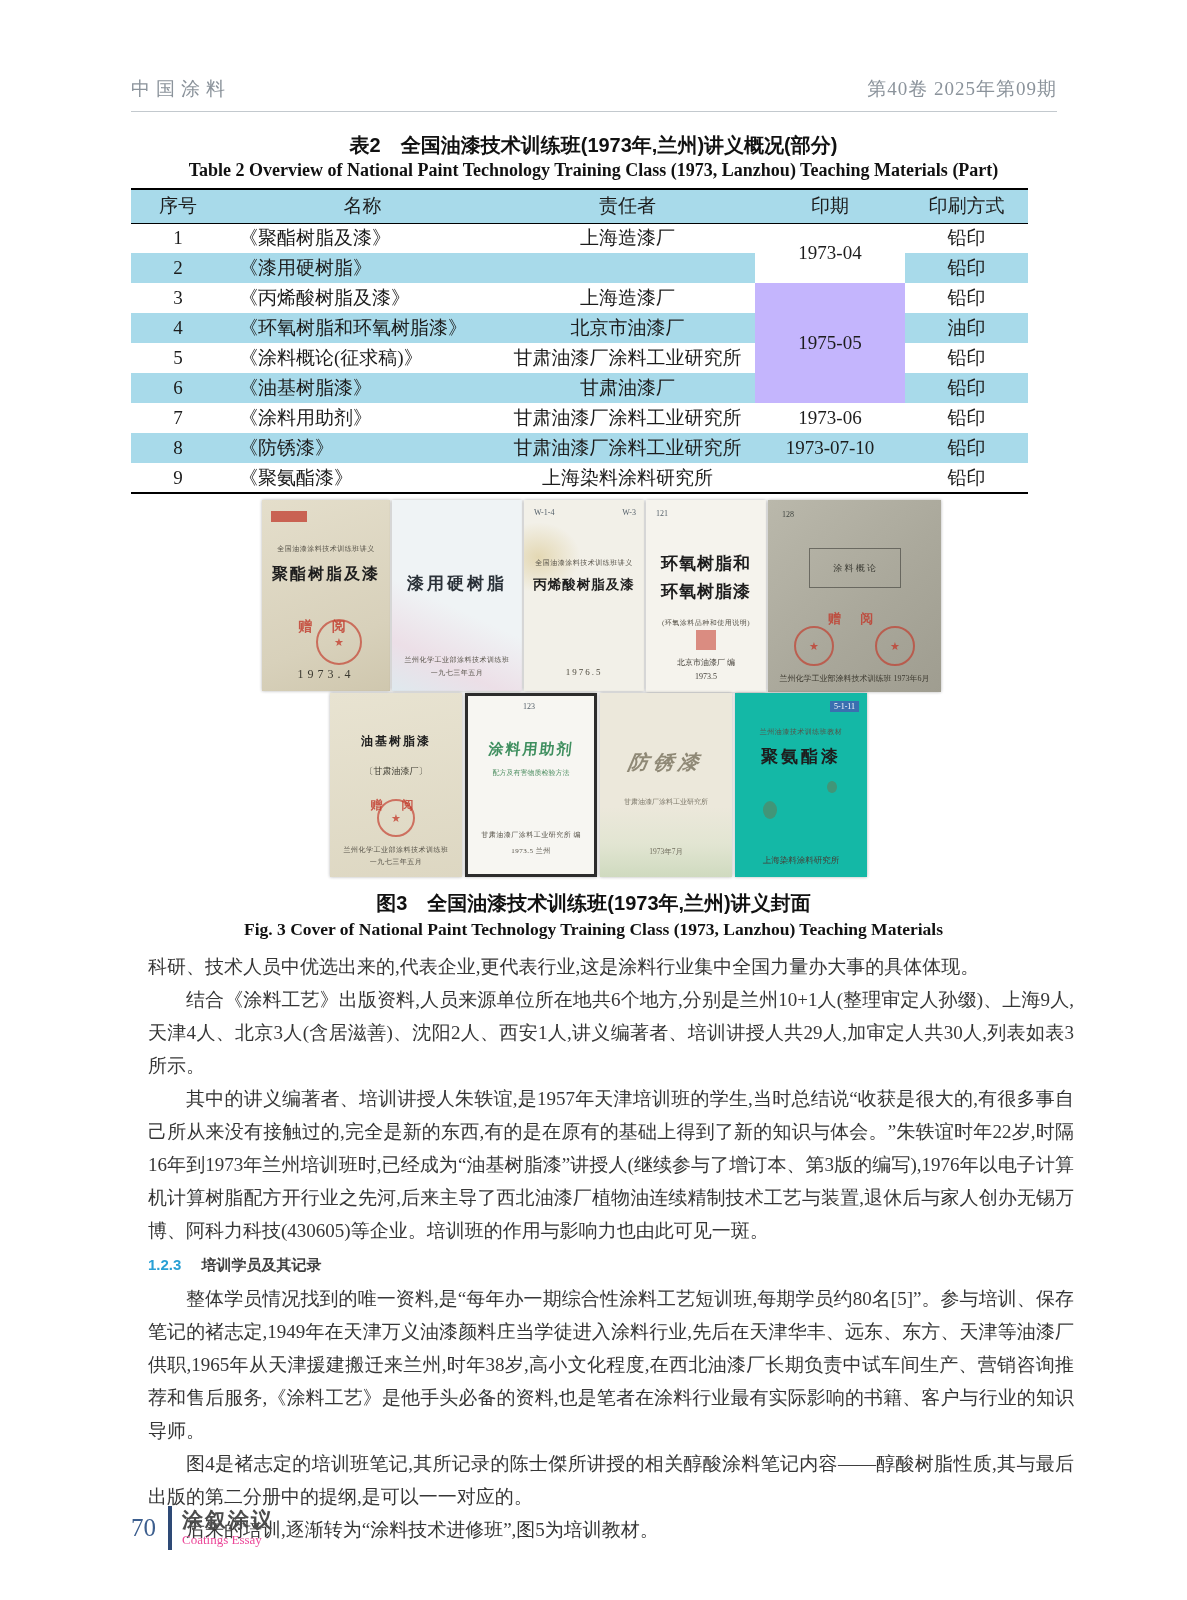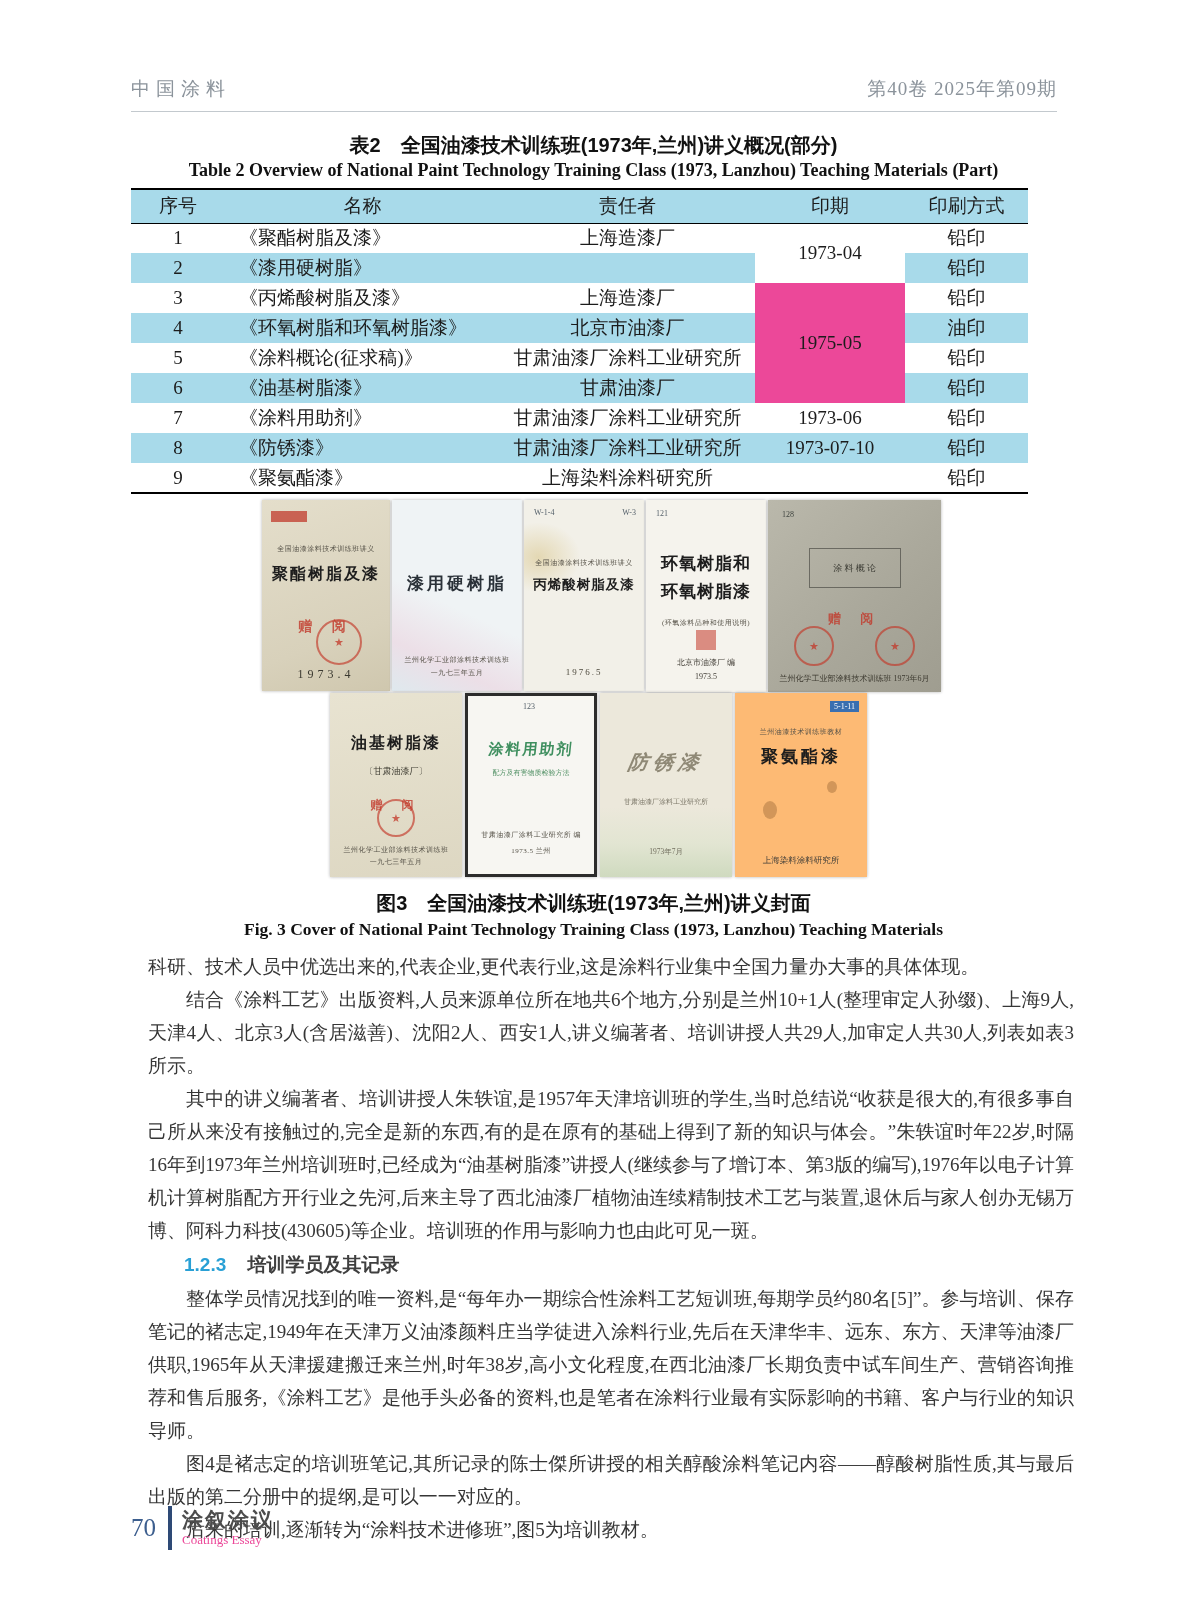--- a/index.html
+++ b/index.html
@@ -27,21 +27,21 @@
              font-size:19px; color:#1c1c1c; table-layout:fixed; }
   table.t2 col.c-no { width:94px; } table.t2 col.c-name { width:275px; }
   table.t2 col.c-resp { width:255px; } table.t2 col.c-per { width:150px; }
   table.t2 col.c-met { width:123px; }
   table.t2 thead tr { background:#a8daea; border-top:2.5px solid #000; border-bottom:1.5px solid #000; }
   table.t2 th { font-weight:normal; height:34px; text-align:center; }
   table.t2 td { height:30px; text-align:center; vertical-align:middle; }
   table.t2 td.nm { text-align:left; padding-left:14px; }
   table.t2 tbody tr.blue { background:#a8daea; }
   table.t2 td.pw { background:#ffffff; }
-  table.t2 td.pb { background:#ec4899; }
+  table.t2 td.pb { background:#c4b5fd; }
   table.t2 tbody { border-bottom:2.5px solid #000; }
 
   
   .covrow1 { position:absolute; left:262px; top:500px; display:flex; gap:2px; }
   .covrow2 { position:absolute; left:330px; top:693px; display:flex; gap:3px; }
   .cover { position:relative; overflow:hidden; box-shadow:0 0 3px rgba(0,0,0,.3); flex:none; }
   .ctiny { position:absolute; width:100%; text-align:center; font-size:7px; color:#5a5throw548;
            color:#565248; letter-spacing:0.5px; }
   .ctitle { position:absolute; width:100%; text-align:center; font-weight:bold; color:#1d1d1d; }
   .cstamp { position:absolute; width:100%; text-align:center; color:#c2392b; opacity:.8;
@@ -84,61 +84,61 @@
   .cv5 .ccorner { top:10px; left:14px; color:#3f443f; }
   .cv5 .bx { position:absolute; top:48px; left:50%; margin-left:-46px; width:92px; height:40px;
              border:1px solid rgba(60,60,55,.6); display:flex; align-items:center; justify-content:center;
              font-size:9px; color:#3c3c34; }
   .cv5 .cstamp { top:110px; font-size:13px; }
   .cv5 .ccircle.a { width:40px; height:40px; left:26px; bottom:26px; }
   .cv5 .ccircle.b { width:40px; height:40px; right:26px; bottom:26px; }
   .cv5 .cfoot { position:absolute; bottom:8px; width:100%; text-align:center; font-size:8px; color:#3d3a30; }
 
   .cv6 { width:132px; height:184px; background:linear-gradient(170deg,#e8e3d1,#ddd7c2); }
-  .cv6 .ctitle { top:40px; font-size:16px; letter-spacing:2px; }
+  .cv6 .ctitle { top:40px; font-size:12px; letter-spacing:2px; }
   .cv6 .sub { position:absolute; top:72px; width:100%; text-align:center; font-size:9px; color:#3c3a30; }
   .cv6 .cstamp { top:104px; font-size:12px; }
   .cv6 .ccircle { width:38px; height:38px; left:50%; margin-left:-19px; bottom:40px; }
   .cv6 .f1 { bottom:22px; } .cv6 .f2 { bottom:10px; }
 
   .cv7 { width:132px; height:184px; background:#f7f6f2; border:3px solid #2c2c2c; }
   .cv7 .ccorner { top:6px; left:50%; margin-left:-8px; }
   .cv7 .ctitle { top:44px; font-size:15px; color:#3f8f5f; letter-spacing:2px; transform:skewX(-6deg); }
   .cv7 .sub { position:absolute; top:72px; width:100%; text-align:center; font-size:7px; color:#4f8f63; }
   .cv7 .f1 { bottom:34px; } .cv7 .f2 { bottom:18px; }
 
   .cv8 { width:132px; height:184px;
          background:linear-gradient(#ece8db 62%,#e2e5d2 82%,#cfdabf),
                     radial-gradient(40px 20px at 30% 4%, rgba(210,190,60,.5), rgba(0,0,0,0)); }
   .cv8 .ctitle { top:56px; font-size:20px; color:rgba(120,112,92,.8); letter-spacing:5px;
                  font-style:italic; transform:skewX(-10deg); font-weight:bold; }
   .cv8 .sub { position:absolute; top:104px; width:100%; text-align:center; font-size:7px; color:rgba(95,90,75,.8); }
   .cv8 .cfoot { position:absolute; bottom:20px; width:100%; text-align:center; font-size:7.5px; color:rgba(95,90,75,.85); }
 
-  .cv9 { width:132px; height:184px; background:#fdba74; }
+  .cv9 { width:132px; height:184px; background:#14b8a6; }
   .cv9 .bluetag { position:absolute; top:8px; right:8px; background:#3a6fb0; color:#fff;
                   font-size:8px; padding:1px 4px; }
   .cv9 .ctiny { top:34px; } .cv9 .ctitle { top:52px; font-size:17px; letter-spacing:3px; }
   .cv9 .st1,.cv9 .st2 { position:absolute; border-radius:50%; background:rgba(140,92,45,.38); }
   .cv9 .st1 { width:14px; height:18px; left:28px; bottom:58px; }
   .cv9 .st2 { width:10px; height:12px; right:30px; bottom:84px; }
   .cv9 .cfoot { position:absolute; bottom:10px; width:100%; text-align:center; font-size:8.5px; color:#45413a; }
 
   
   .fcap-zh { position:absolute; left:0; top:890px; width:1187px; text-align:center; font-size:20px;
              font-weight:bold; color:#111; font-family:"Liberation Sans","DejaVu Sans",sans-serif; }
   .fcap-en { position:absolute; left:0; top:919px; width:1187px; text-align:center; font-size:17.5px;
              font-weight:bold; color:#111; }
 
   
   .bodytext { position:absolute; left:148px; top:950px; width:926px; font-size:19px;
               line-height:33px; text-align:justify; color:#363636; }
   .bodytext p.ind { text-indent:2em; }
-  .sechead { font-family:"Liberation Sans","DejaVu Sans",sans-serif; font-size:19px;
-             font-weight:bold; line-height:35px;margin-left:36px; }
+  .sechead { font-family:"Liberation Sans","DejaVu Sans",sans-serif; font-size:15px;
+             font-weight:bold; line-height:35px; }
   .sechead .num { color:#29a0d5; margin-right:16px; }
   .sechead .t-dark { color:#3f3f3f; font-weight:600; }
   .sechead .t-blue { color:#29a0d5; }
 
   
   .pagefoot { position:absolute; left:131px; top:1506px; display:flex; align-items:center; }
   .pagefoot .pno { font-size:25px; color:#3c5e8e; margin-right:12px; }
   .pagefoot .bar { width:4px; height:44px; background:#2e4a76; margin-right:10px; }
   .pagefoot .colzh { font-size:21px; font-weight:bold; color:#4c4c4c; letter-spacing:2px;
                      font-family:"Liberation Sans","DejaVu Sans",sans-serif; line-height:24px; }

